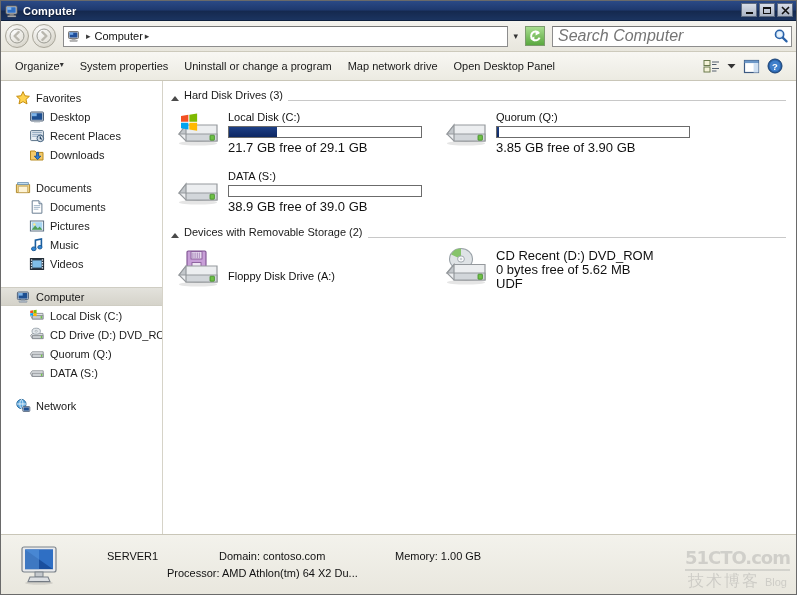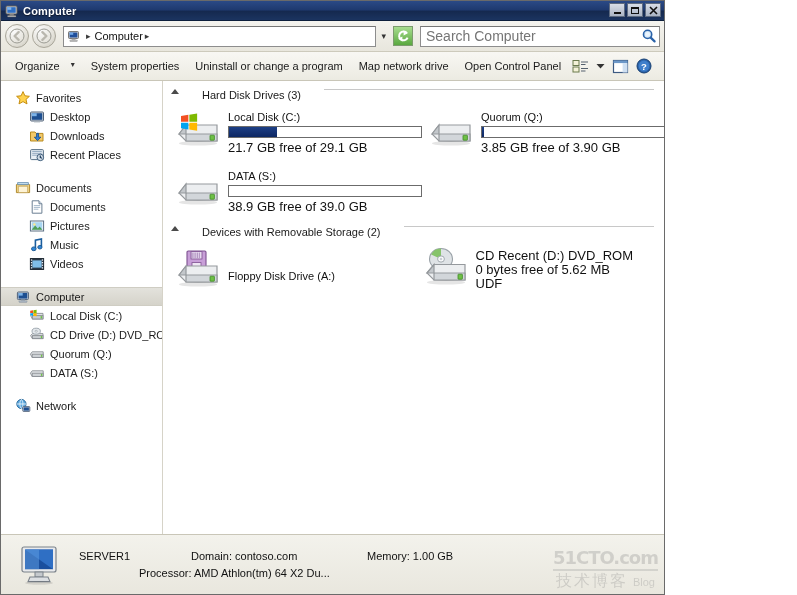--- a/index.html
+++ b/index.html
@@ -10,21 +10,21 @@
   body {
     width: 797px;
     height: 595px;
     overflow: hidden;
     font-family: "Liberation Sans", sans-serif;
     font-size: 11px;
     color: #000000;
   }
   #window {
     position: relative;
-    width: 665px;
+    width: 797px;
     height: 595px;
     box-sizing: border-box;
     background: #f0efe8;
     border: 1px solid #6a6a6a;
   }
 
   
   #titlebar {
     position: relative;
     height: 19px;
@@ -134,25 +134,26 @@
     border-top-color:#767676;
     box-sizing: border-box;
     display: flex; align-items: center;
     margin-left: 4px;
     flex: none;
     position: relative;
   }
   .searchbox input {
     border: 0; outline: 0; background: transparent;
     font-family: "Liberation Sans", sans-serif;
-    font-size: 14px; color: #222;
+    font-size: 16px; color: #222;
     padding: 0 22px 0 5px;
     width: 100%;
     height: 100%;
     box-sizing: border-box;
+    font-style: italic;
   }
   .search-ico {
     position: absolute; right: 2px; top: 1px;
     width: 17px; height: 17px;
     display:flex; align-items:center; justify-content:center;
     cursor: default;
   }
 
   
   #cmdbar {
@@ -160,21 +161,21 @@
     background: linear-gradient(to bottom, #f8f7f3, #ecebe2);
     border-bottom: 1px solid #c9c6b8;
     display: flex;
     align-items: center;
     padding: 0 6px;
   }
   .cmd {
     font-size: 11px;
     color: #1a1a1a;
     padding: 3px 8px;
-    display: flex; gap: 11px;
+    display: flex; gap: 0;
     white-space: nowrap;
     cursor: default;
   }
   .cmd .caret {
     font-size: 8px; color:#333;
     font-family: "DejaVu Sans", sans-serif;
   }
   .cmd-right { margin-left: auto; display: flex; align-items: center; gap: 2px; padding-right: 4px; }
   .cmd-ico { width: 22px; height: 20px; display:flex; align-items:center; justify-content:center; cursor: default; }
 
@@ -217,22 +218,22 @@
   
   #content {
     flex: 1;
     background: #ffffff;
     position: relative;
     padding: 8px 0 0 6px;
     box-sizing: border-box;
     overflow: hidden;
   }
   .grouphdr {
-    display: flex; align-items: flex-start;
-    gap: 23px;
+    display: flex; align-items: flex-end;
+    gap: 5px;
     padding-left: 2px;
     margin-bottom: 9px;
     cursor: default;
   }
   .grouphdr .tri {
     width: 0; height: 0;
     border-left: 4px solid transparent;
     border-right: 4px solid transparent;
     border-bottom: 5px solid #4a4a4a;
     flex: none;
@@ -270,21 +271,21 @@
     height: 60px;
     background: linear-gradient(to bottom,#f3f2ec,#e9e7de);
     border-top: 1px solid #c9c6b8;
     display: flex;
     align-items: center;
     padding-left: 18px;
     box-sizing: border-box;
     overflow: hidden;
   }
   #statusbar .sb-icon { width: 46px; height: 42px; flex: none; margin-right: 14px; position: relative; }
-  .sb-lines { font-size: 11px; color: #111; }
+  .sb-lines { font-size: 11px; color: #111; margin-left: 28px; }
   .sb-line1 { display: flex; align-items: center; margin-bottom: 5px; }
   .sb-line2 { display: flex; align-items: flex-end; padding-left: 60px; }
   .sb-name { font-weight: normal; width: 88px; }
   .sb-domain { width: 176px; padding-left: 24px; }
   .watermark {
     position: absolute;
     right: 6px;
     bottom: 2px;
     text-align: center;
     opacity: .30;
@@ -402,21 +403,21 @@
     <div class="cmd">
       <span>System properties</span>
     </div>
     <div class="cmd">
       <span>Uninstall or change a program</span>
     </div>
     <div class="cmd">
       <span>Map network drive</span>
     </div>
     <div class="cmd">
-      <span>Open Control Panel</span>
+      <span>Open Desktop Panel</span>
     </div>
 
     <div class="cmd-right">
       <span class="cmd-ico">
         <svg width="17" height="15" viewBox="0 0 17 15">
           <rect x="1" y="1.5" width="6" height="5" fill="#f4f2d8" stroke="#6b7a4d" stroke-width="1"></rect>
           <rect x="1" y="8" width="6" height="5" fill="#f4f2d8" stroke="#6b7a4d" stroke-width="1"></rect>
           <path d="M9 3 H16 M9 5.5 H13.5 M9 9.5 H16 M9 12 H13.5" stroke="#55606e" stroke-width="1.2"></path>
         </svg>
       </span>
@@ -462,36 +463,36 @@
               <rect x="2.7" y="4.2" width="10.6" height="6.6" fill="#1d4f91"></rect>
               <rect x="2.7" y="4.2" width="5" height="3" fill="#7bb2e8"></rect>
               <rect x="5" y="12" width="6" height="1.4" fill="#a9b2bb"></rect>
             </svg>
           </span>
           <span>Desktop</span>
         </div>
         <div class="nav-row child">
           <span class="nav-ico">
             <svg width="16" height="16" viewBox="0 0 16 16">
-              <path d="M1.5 4 H6 L7.3 5.4 H14 V13 H1.5 Z" fill="#f3c969" stroke="#b88b20" stroke-width="1"></path>
-              <path d="M9.6 5.4 V9.2 H11.8 L8.6 12.6 L5.4 9.2 H7.6 V5.4 Z" fill="#2f7fd6" stroke="#1a4f8f" stroke-width=".9"></path>
-            </svg>
-          </span>
-          <span>Downloads</span>
-        </div>
-        <div class="nav-row child">
-          <span class="nav-ico">
-            <svg width="16" height="16" viewBox="0 0 16 16">
               <rect x="1.6" y="2.6" width="12.8" height="10" rx="1" fill="#e8eef4" stroke="#5a7187" stroke-width="1"></rect>
               <path d="M3.2 4.4 H12.8 M3.2 6.3 H12.8 M3.2 8.2 H9.5" stroke="#8fa6bd" stroke-width="1"></path>
               <circle cx="11.3" cy="10.4" r="3.3" fill="#cfd9e4" stroke="#43617e" stroke-width="1"></circle>
               <path d="M11.3 8.4 V10.5 L12.9 11.3" stroke="#1c3c5c" stroke-width="1.2" fill="none"></path>
             </svg>
           </span>
           <span>Recent Places</span>
+        </div>
+        <div class="nav-row child">
+          <span class="nav-ico">
+            <svg width="16" height="16" viewBox="0 0 16 16">
+              <path d="M1.5 4 H6 L7.3 5.4 H14 V13 H1.5 Z" fill="#f3c969" stroke="#b88b20" stroke-width="1"></path>
+              <path d="M9.6 5.4 V9.2 H11.8 L8.6 12.6 L5.4 9.2 H7.6 V5.4 Z" fill="#2f7fd6" stroke="#1a4f8f" stroke-width=".9"></path>
+            </svg>
+          </span>
+          <span>Downloads</span>
         </div>
       </div>
 
       <div class="nav-gap"></div>
 
       <div class="nav-group">
         <div class="nav-row">
           <span class="nav-ico">
             <svg width="16" height="16" viewBox="0 0 16 16">
               <path d="M1.4 4.6 H14.6 V12.6 H1.4 Z" fill="#f5d98a" stroke="#b08b30" stroke-width="1"></path>

